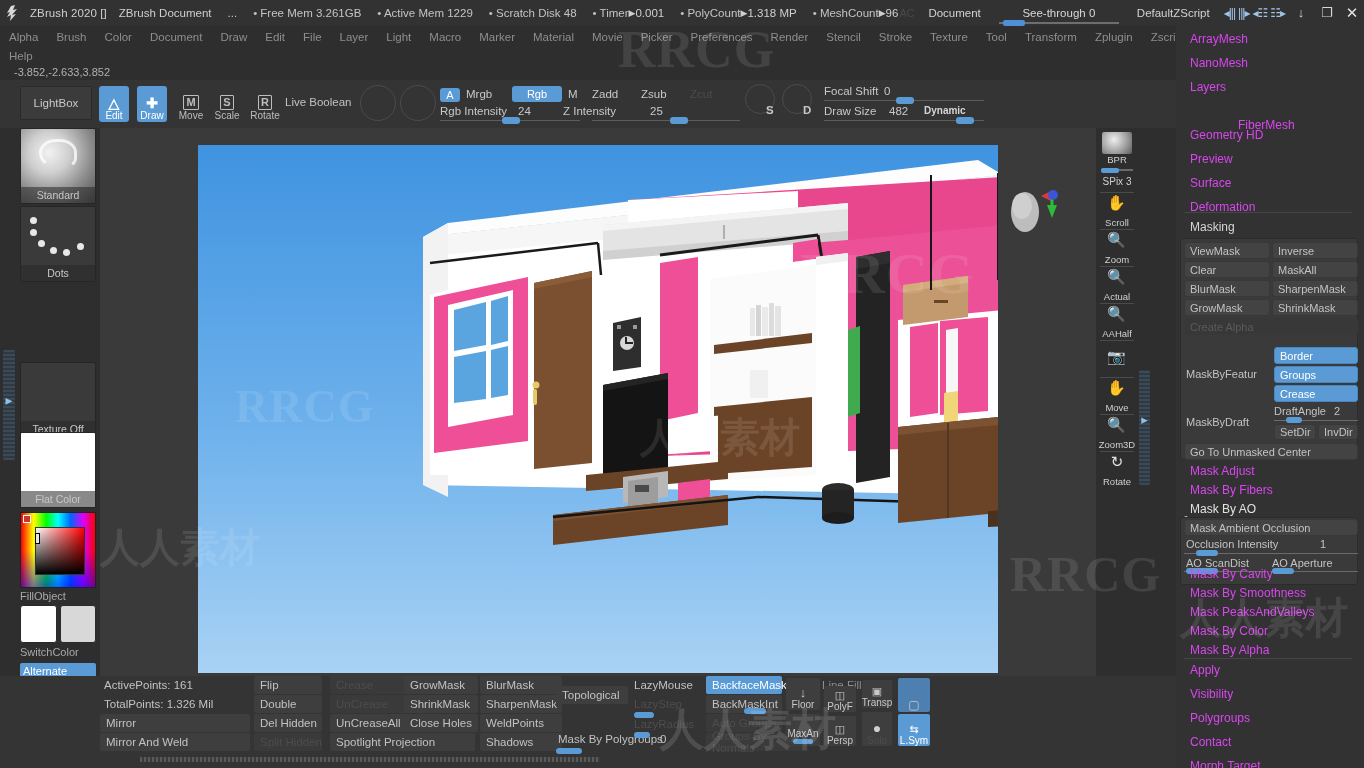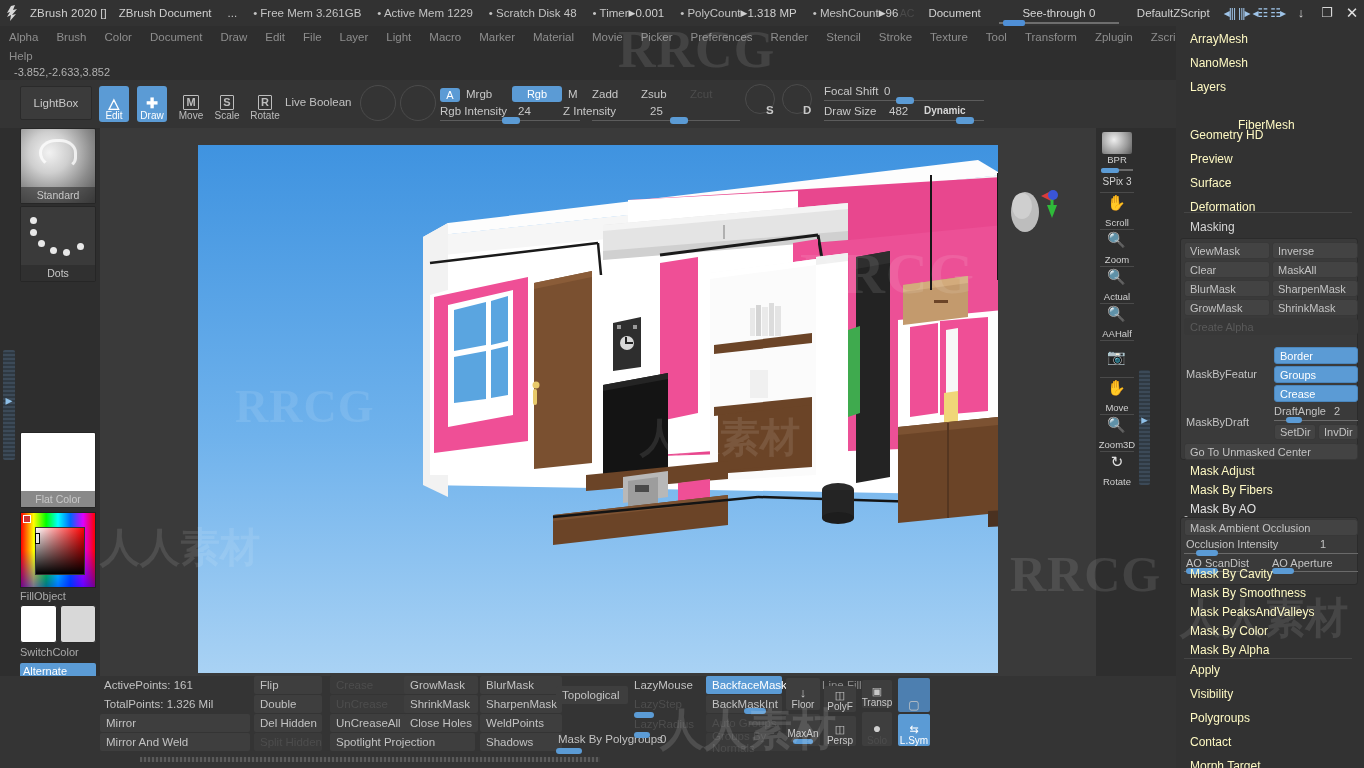--- a/index.html
+++ b/index.html
@@ -147,21 +147,21 @@
     background:repeating-linear-gradient(0deg,#3c4a58 0 2px,#2f3942 2px 4px); border-radius:2px;}
   .scrollstrip .ar { position:absolute; left:0; top:42px; width:11px; text-align:center; color:#8fc0e8; font-size:13px;}
 
   
   .plua { position:absolute; left:1096px; top:578px; width:78px; height:98px; color:#5d5d5d; text-align:center; }
   .plua .name { font-size:19px; letter-spacing:1px; color:#6a6a6a; font-weight:bold; margin-top:2px;}
   .plua .sub { font-size:9.5px; letter-spacing:1px; background:#4b4b4b; color:#9a9a9a; display:inline-block; padding:0 6px; margin-top:2px;}
 
   
   .rightpanel { position:absolute; left:1176px; top:20px; width:188px; height:748px; background:#323232; }
-  .rp-item { position:absolute; left:6px; width:174px; height:22px; font-size:12px; color:#fef9c3; line-height:22px; padding-left:8px;}
+  .rp-item { position:absolute; left:6px; width:174px; height:22px; font-size:12px; color:#d946ef; line-height:22px; padding-left:8px;}
   .rp-sep { position:absolute; left:8px; width:168px; height:1px; background:#454545; }
   .rp-group { position:absolute; left:4px; width:178px; background:#3a3a3a; border:1px solid #2b2b2b; border-radius:3px;}
   .rb { position:absolute; background:#434343; border:1px solid #383838; border-radius:3px;
         font-size:11px; color:#c3c3c3; display:flex; align-items:center; padding-left:5px; }
   .rb.blue { background:#5b9bd5; color:#fff; border-color:#4a86bd;}
   .rb.dim { color:#5a5a5a; background:#383838;}
   .rslider { position:absolute; height:1px; background:#6a6a6a; }
   .rknob { position:absolute; height:6px; border-radius:3px; background:#5b9bd5; }
   .rtxt { position:absolute; font-size:11px; color:#c3c3c3;}
   .dot { position:absolute; width:4px; height:4px; border-radius:50%; background:#c8c8c8;}
@@ -345,20 +345,23 @@
         <i style="left:9px;top:22px;"></i>
       <i style="left:17px;top:33px;"></i>
         <i style="left:29px;top:40px;"></i>
       <i style="left:42px;top:42px;"></i>
         <i style="left:56px;top:36px;"></i>
     </div>
     <div class="cap">Dots</div>
   </div>
 
 
+  <div class="shelfitem" style="top:362px;height:76px;">
+    <div class="cap">Texture Off</div>
+  </div>
 
   <div class="shelfitem" style="top:432px;height:76px;">
     <div class="flatwhite"></div>
     <div class="cap">Flat Color</div>
   </div>
 
   <div class="colorpick" style="top:512px;">
     <div class="cp-outer2"></div>
     <div class="cp-inner"></div>
     <div class="cp-marker"></div>

